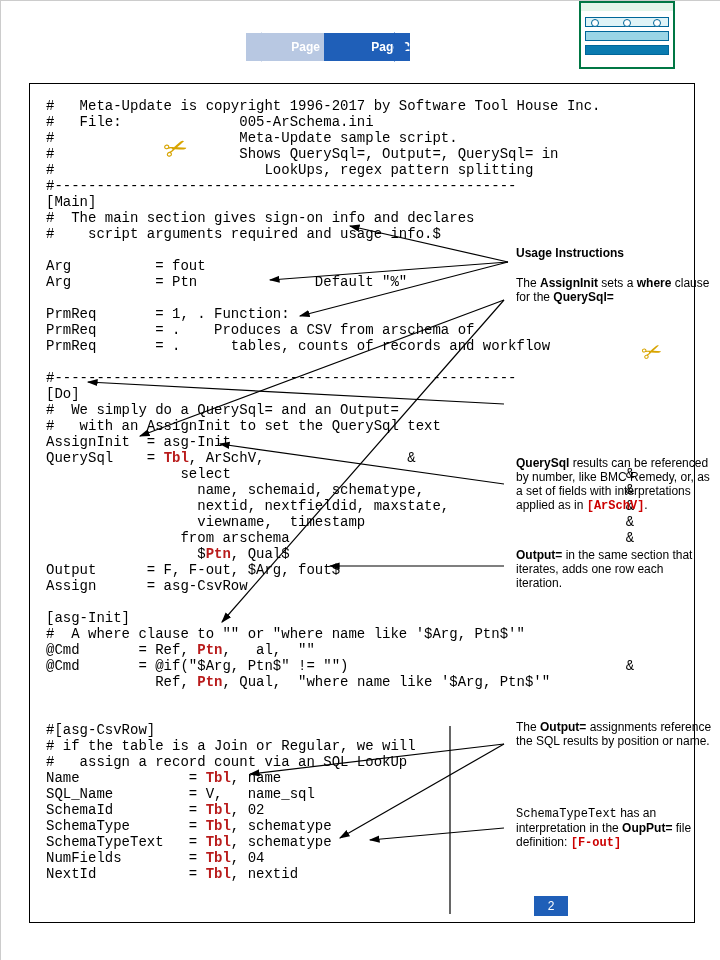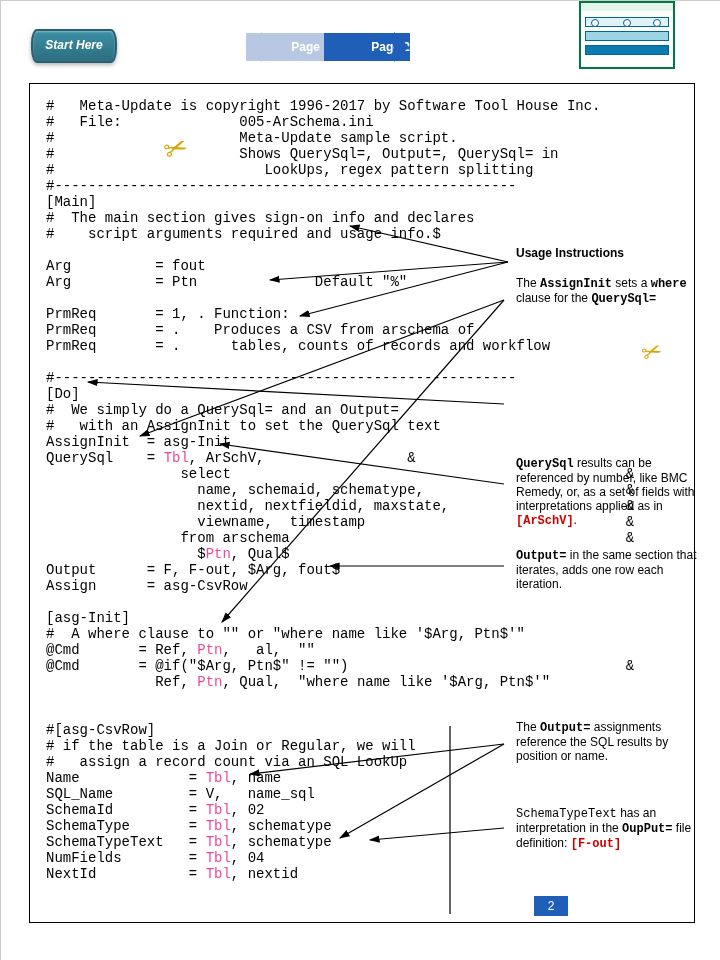--- a/index.html
+++ b/index.html
@@ -19,40 +19,39 @@
 .device{position:absolute;right:46px;top:8px;width:92px;height:58px;border:2px solid #074;border-top:none;background:#fff}
 .device:before{content:"";position:absolute;left:-2px;top:-8px;width:92px;height:8px;border:2px solid #074;border-bottom:none;background:#e4f5ea}
 .device .bar{position:absolute;left:4px;right:4px;height:8px;border:1px solid #069}
 .device .bar.b1{top:8px;background:#dff3f7}
 .device .bar.b2{top:22px;background:#9ad5e6}
 .device .bar.b3{top:36px;background:#0a7bb0}
 .device .dot{position:absolute;width:6px;height:6px;border:1px solid #069;border-radius:50%;background:#fff}
 
 .sheet{position:absolute;left:28px;top:82px;width:664px;height:838px;border:1px solid #000;background:#fff}
 pre.code{position:absolute;left:8px;top:6px;width:648px;margin:8px;font-family:"Courier New",monospace;font-size:14px;line-height:16px;white-space:pre;color:#000}
-.red{color:#ec4899;font-weight:normal}
+.red{color:#b91c1c;font-weight:bold}
 
 .ann{position:absolute;left:486px;width:196px;font-size:12px;line-height:14px;color:#000}
-.ann b.cm{font-family:Liberation Mono, monospace;font-weight:bold}
+.ann b.cm{font-family:Liberation Sans, sans-serif;font-weight:bold}
 .ann .redb{font-family:"Courier New",monospace;font-weight:bold;color:#c00}
 
 .scis{position:absolute;font-size:28px;color:#d8a400;transform:rotate(-20deg)}
 .scis2{position:absolute;font-size:24px;color:#d8a400;transform:rotate(-20deg)}
 
 svg.arrows{position:absolute;left:0;top:0;width:664px;height:838px;pointer-events:none}
 
 .pg-badge{position:absolute;left:504px;bottom:6px;width:34px;height:20px;background:#1f5fb8;color:#fff;text-align:center;font-size:12px;line-height:20px}
 .pg-badge:after{content:"";position:absolute;right:-10px;top:0;border:10px solid transparent;border-left-color:#1f5fb8}
 </style>
 </head>
 <body>
 
 <div class="page">
 
-  <div class="start-btn">Start Here</div>
 
   <div class="pager">
     <div class="arr-prev">
       <span>Page 1</span>
     </div>
     <div class="arr-next">
       <span>Page 2</span>
     </div>
   </div>
 

